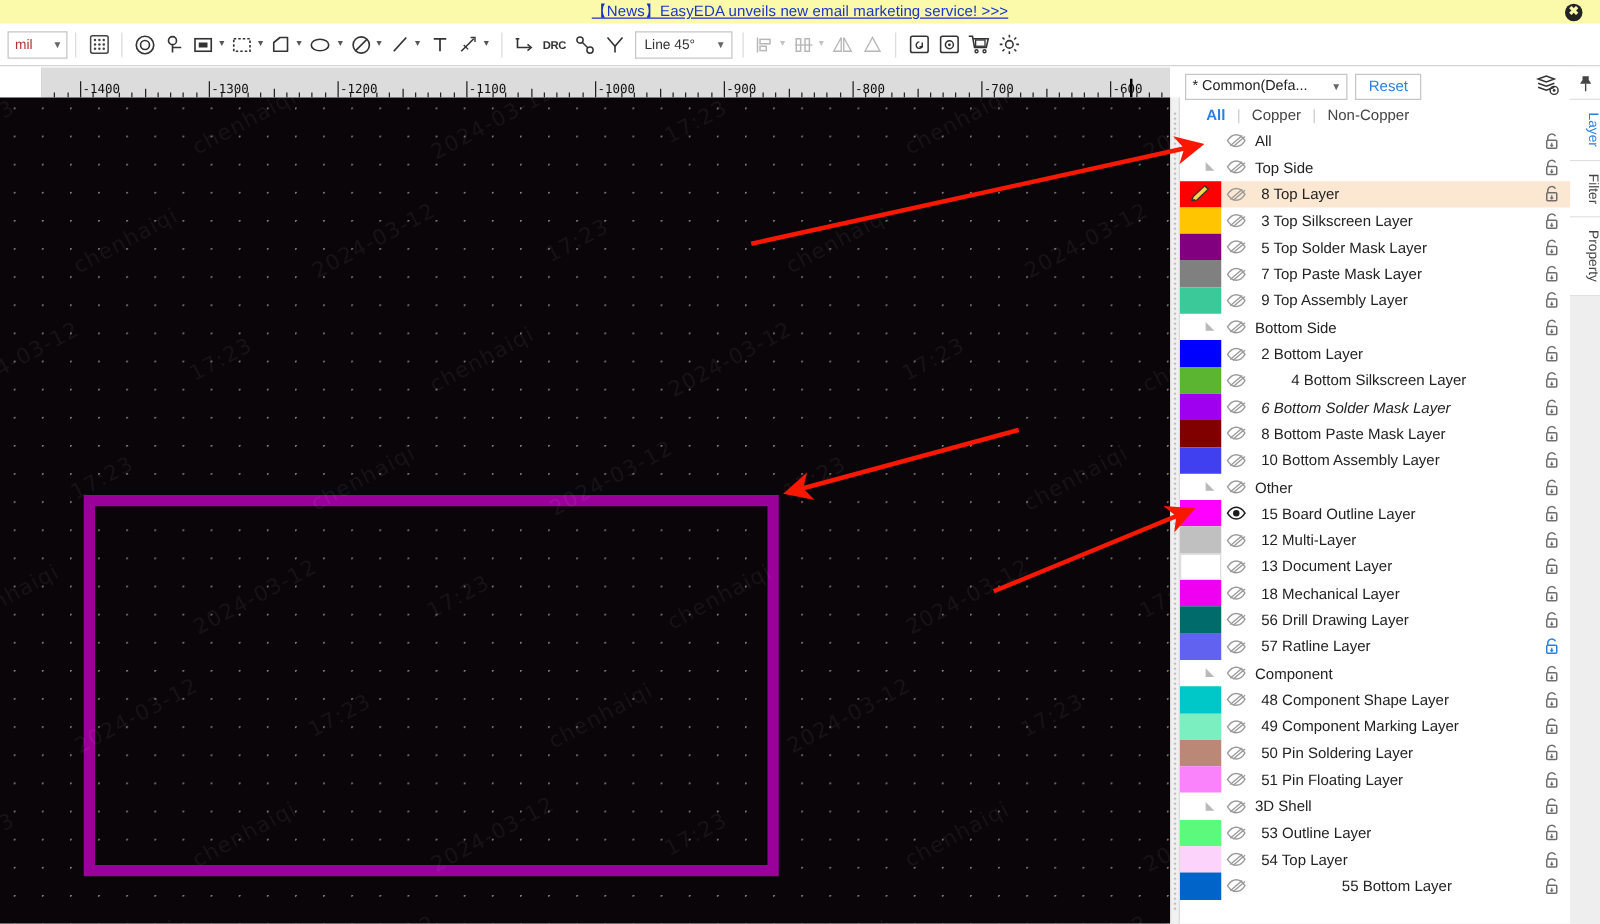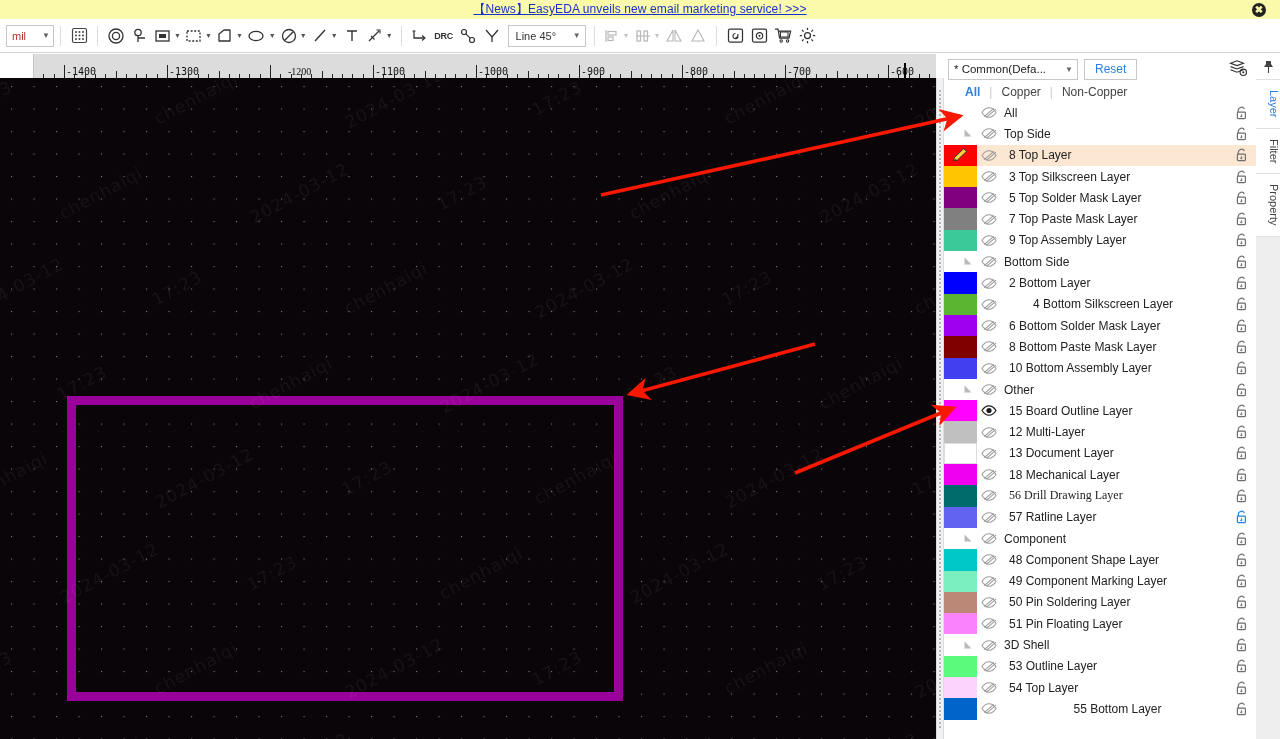--- a/index.html
+++ b/index.html
@@ -474,21 +474,21 @@
       <div class="rtick minor" style="left: 823px;"></div>
       <div class="rtick minor" style="left: 833px;"></div>
       <div class="rtick minor" style="left: 844px;"></div>
       <div class="rtick major" style="left: 854px;"></div>
       <div class="rtick minor" style="left: 864px;"></div>
       <div class="rtick minor" style="left: 875px;"></div>
       <div class="rtick minor" style="left: 885px;"></div>
       <div class="rtick minor" style="left: 895px;"></div>
       <div class="rlab" style="left: 30px;">-1400</div>
       <div class="rlab" style="left: 133px;">-1300</div>
-      <div class="rlab" style="left: 252px; font-family: Liberation Serif, serif;">-1200</div>
+      <div class="rlab" style="left: 236px;">-1200</div>
       <div class="rlab" style="left: 339px;">-1100</div>
       <div class="rlab" style="left: 442px;">-1000</div>
       <div class="rlab" style="left: 545px;">-900</div>
       <div class="rlab" style="left: 648px;">-800</div>
       <div class="rlab" style="left: 751px;">-700</div>
       <div class="rlab" style="left: 854px;">-600</div>
       <div class="rcursor" style="left: 870px;"></div>
     </div>
 
   <div id="canvas">
@@ -760,21 +760,21 @@
           </div>
         </div>
         <div class="lrow">
           <div class="swatch" style="background: rgb(160, 0, 240);"></div>
           <div class="eye">
             <svg width="16" height="13" viewBox="0 0 16 13">
               <path d="M1 6.5 C3.2 3 5.6 1.8 8 1.8 C10.4 1.8 12.8 3 15 6.5 C12.8 10 10.4 11.2 8 11.2 C5.6 11.2 3.2 10 1 6.5 Z" fill="none" stroke="#9a9a9a" stroke-width="1.05"></path>
               <path d="M3.2 10.6 L12.8 2.4 M5.4 11.4 L15 3.2" stroke="#9a9a9a" stroke-width="1.05"></path>
             </svg>
           </div>
-          <div class="lname" style="padding-left: 8px;">6 Bottom Solder Mask Layer</div>
+          <div class="lname" style="padding-left: 8px; font-style: italic;">6 Bottom Solder Mask Layer</div>
           <div class="lock">
             <svg width="15" height="16" viewBox="0 0 15 16">
               <path d="M4.2 7.2 V5.2 a3.3 3.3 0 0 1 6.2 -1.2" fill="none" stroke="#6e6e6e" stroke-width="1.2"></path>
               <rect x="3.4" y="7.2" width="8" height="6.4" rx="0.8" fill="none" stroke="#6e6e6e" stroke-width="1.2"></rect>
               <path d="M7.4 9.2 V11.6 M6.3 11 L7.4 12.1 L8.5 11" fill="none" stroke="#6e6e6e" stroke-width="1"></path>
             </svg>
           </div>
         </div>
         <div class="lrow">
           <div class="swatch" style="background: rgb(128, 0, 0);"></div>
@@ -900,21 +900,21 @@
           </div>
         </div>
         <div class="lrow">
           <div class="swatch" style="background: rgb(0, 107, 107);"></div>
           <div class="eye">
             <svg width="16" height="13" viewBox="0 0 16 13">
               <path d="M1 6.5 C3.2 3 5.6 1.8 8 1.8 C10.4 1.8 12.8 3 15 6.5 C12.8 10 10.4 11.2 8 11.2 C5.6 11.2 3.2 10 1 6.5 Z" fill="none" stroke="#9a9a9a" stroke-width="1.05"></path>
               <path d="M3.2 10.6 L12.8 2.4 M5.4 11.4 L15 3.2" stroke="#9a9a9a" stroke-width="1.05"></path>
             </svg>
           </div>
-          <div class="lname" style="padding-left: 8px; font-family: Liberation Serif, serif;">56 Drill Drawing Layer</div>
+          <div class="lname" style="padding-left: 8px;">56 Drill Drawing Layer</div>
           <div class="lock">
             <svg width="15" height="16" viewBox="0 0 15 16">
               <path d="M4.2 7.2 V5.2 a3.3 3.3 0 0 1 6.2 -1.2" fill="none" stroke="#6e6e6e" stroke-width="1.2"></path>
               <rect x="3.4" y="7.2" width="8" height="6.4" rx="0.8" fill="none" stroke="#6e6e6e" stroke-width="1.2"></rect>
               <path d="M7.4 9.2 V11.6 M6.3 11 L7.4 12.1 L8.5 11" fill="none" stroke="#6e6e6e" stroke-width="1"></path>
             </svg>
           </div>
         </div>
         <div class="lrow">
           <div class="swatch" style="background: rgb(98, 98, 240);"></div>

